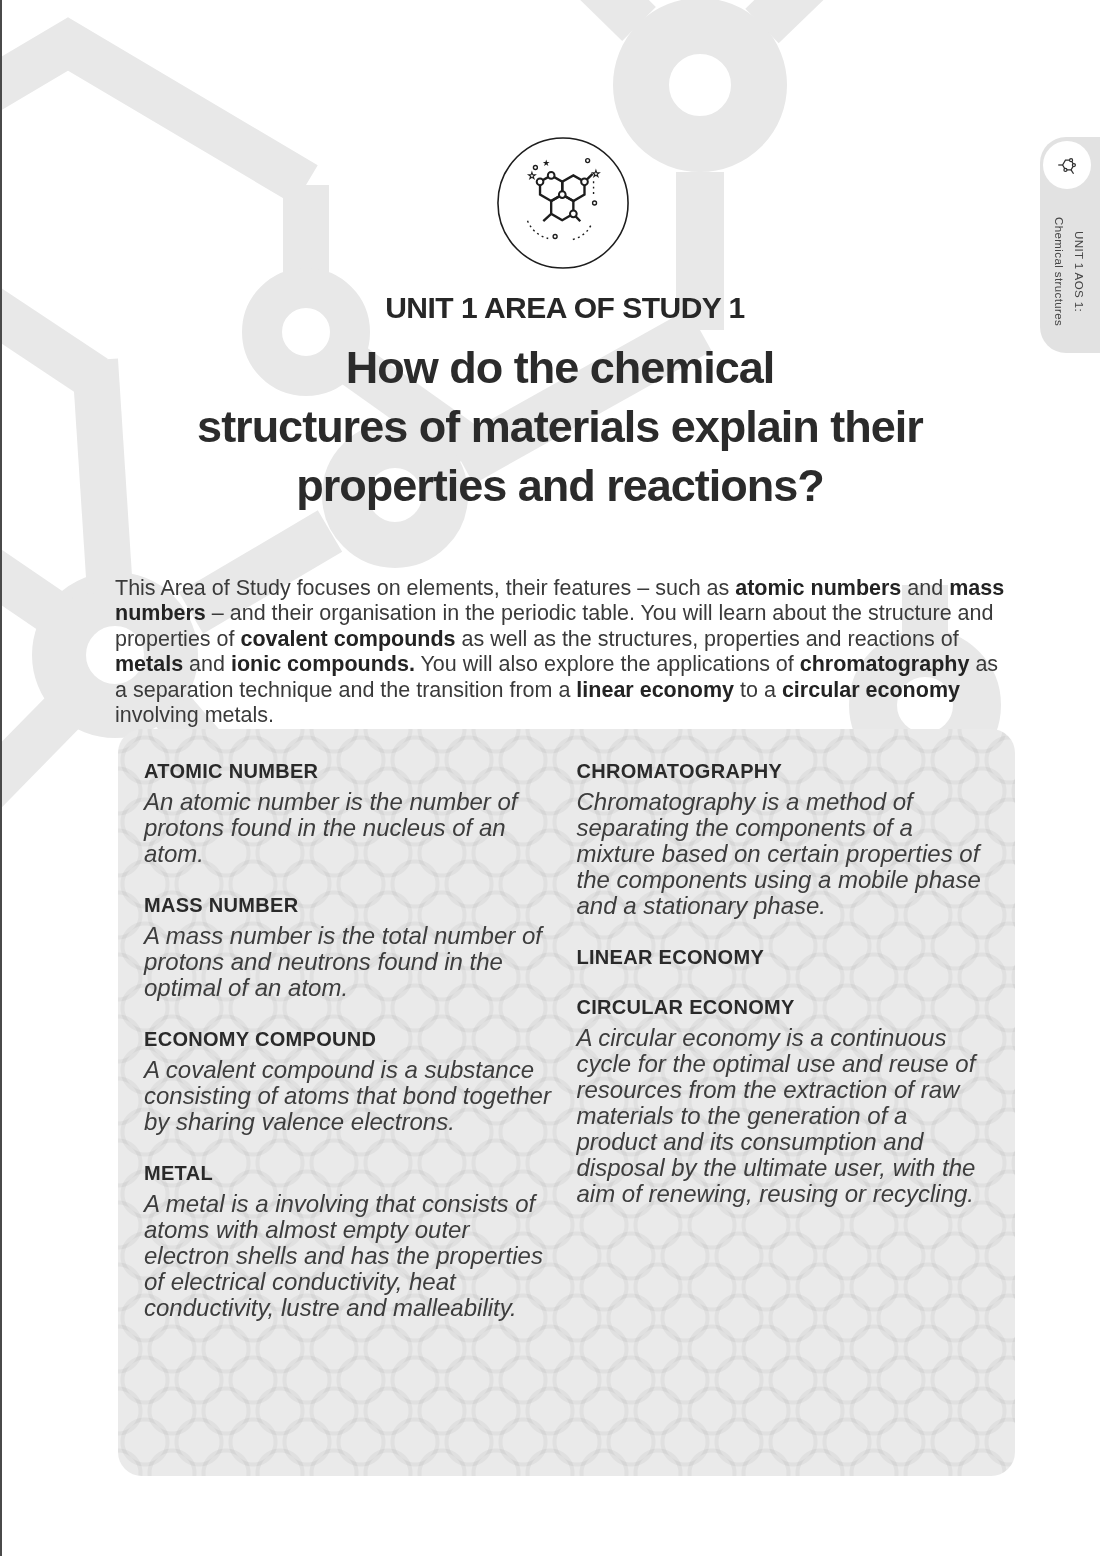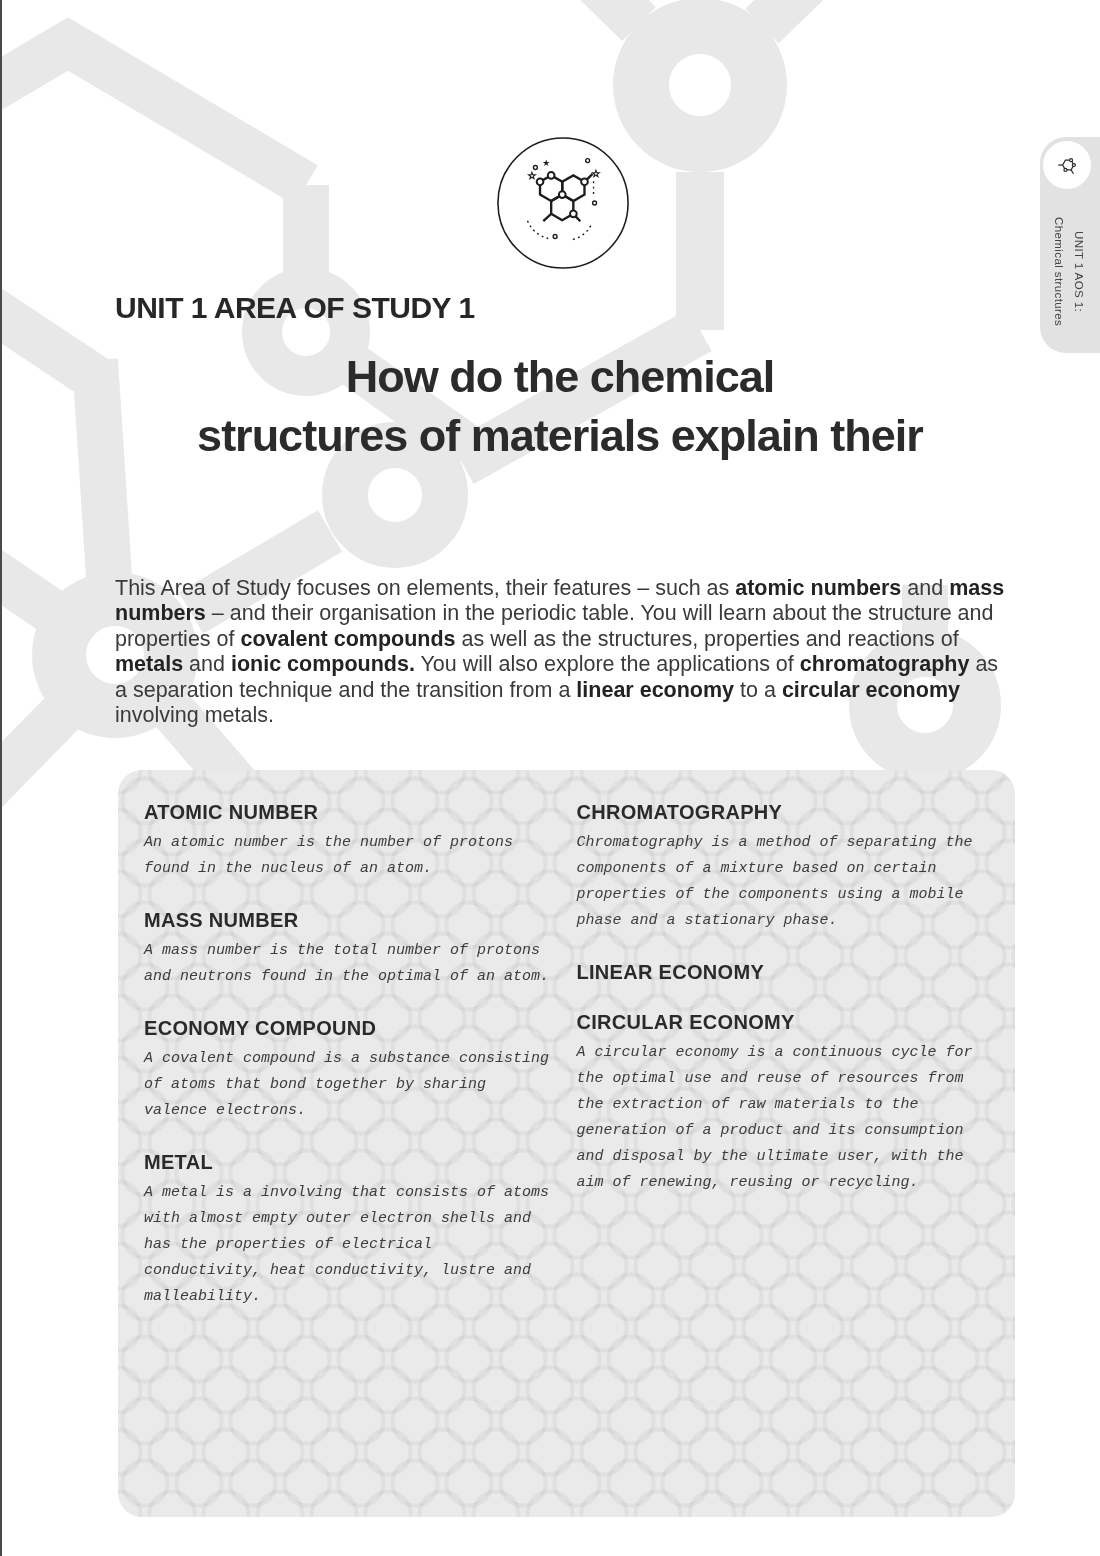--- a/index.html
+++ b/index.html
@@ -14,27 +14,27 @@
     position:absolute;left:0;top:0;width:2px;height:1556px;
     background:#4a4a4a;z-index:5;
   }
   
   .bg-pattern{position:absolute;left:0;top:0;z-index:0;}
   
   .logo{position:absolute;left:494px;top:134px;width:138px;height:138px;z-index:1;}
   
   .kicker{
     position:absolute;left:115px;top:291px;width:900px;z-index:1;
-    text-align:left;font-size:30px;font-weight:800;letter-spacing:-0.5px;
+    text-align:center;font-size:30px;font-weight:800;letter-spacing:-0.5px;
     color:#272727;
   }
   .main-title{
     position:absolute;left:60px;top:338px;width:1000px;z-index:1;
     text-align:center;font-size:45px;font-weight:800;letter-spacing:-1px;
-    line-height:59px;color:#2b2b2b;margin-top:9px;
+    line-height:59px;color:#2b2b2b;
   }
   
   .intro{
     position:absolute;left:115px;top:554px;width:890px;z-index:1;
     font-size:21.5px;line-height:25.6px;color:#3a3a3a;
   }
   .intro strong{font-weight:700;color:#232323;margin-top:18px;}
   
   .defs-box{
     position:absolute;left:118px;top:729px;width:897px;height:747px;z-index:1;
@@ -42,30 +42,29 @@
     background-color:#eaeaea;
     background-image:
       radial-gradient(26px 26px at 27px 31px, rgba(0,0,0,0) 20px, rgba(0,0,0,0.045) 21px, rgba(0,0,0,0.045) 24px, rgba(0,0,0,0) 25px),
       radial-gradient(26px 26px at 27px 31px, rgba(0,0,0,0) 20px, rgba(0,0,0,0.045) 21px, rgba(0,0,0,0.045) 24px, rgba(0,0,0,0) 25px);
     background-size:54px 62px,54px 62px;
     background-position:0 0,27px 31px;
     box-sizing:border-box;
     padding:4px 26px 20px 26px;
     display:flex;gap:20px;
     overflow:hidden;
-    margin-top:41px;
   }
   .defs-col{flex:1 1 0;min-width:0;}
   .def-term{
     font-size:20px;font-weight:800;letter-spacing:0.3px;
     color:#2a2a2a;margin:27px 0 6px 0;
   }
   .def-text{
-    font-size:15px;font-style:italic;line-height:26px;
-    color:#3d3d3d;margin:0;font-family:Liberation Mono, monospace;
+    font-size:24px;font-style:italic;line-height:26px;
+    color:#3d3d3d;margin:0;
   }
   
   .side-tab{
     position:absolute;left:1040px;top:137px;width:60px;height:216px;z-index:2;
     background:#e2e2e2;border-radius:26px 0 0 26px;
   }
   .tab-circle{
     position:absolute;left:3px;top:4px;width:48px;height:48px;
     background:#ffffff;border-radius:50%;
     display:flex;align-items:center;justify-content:center;
@@ -144,20 +143,21 @@
     <path d="M101 48 L101 63"></path>
     <path d="M34 88 Q 40 102 55 106"></path>
     <path d="M80 107 Q 94 103 99 91"></path>
   </g>
 </svg>
 
 <div class="kicker">UNIT 1 AREA OF STUDY 1</div>
 <div class="main-title">
   <div>How do the chemical</div>
   <div>structures of materials explain their</div>
+  <div>properties and reactions?</div>
 </div>
 
 <p class="intro"><span>This Area of Study focuses on elements, their features – such as </span><strong>atomic numbers</strong><span> and </span><strong>mass numbers</strong><span> – and their organisation in the periodic table. You will learn about the structure and properties of </span><strong>covalent compounds</strong><span> as well as the structures, properties and reactions of </span><strong>metals</strong><span> and </span><strong>ionic compounds.</strong><span> You will also explore the applications of </span><strong>chromatography</strong><span> as a separation technique and the transition from a </span><strong>linear economy</strong><span> to a </span><strong>circular economy</strong><span> involving metals.</span></p>
 
 <div class="defs-box">
   <div class="defs-col">
       <div class="def-term">ATOMIC NUMBER</div>
       <p class="def-text">An atomic number is the number of protons found in the nucleus of an atom.</p>
       <div class="def-term">MASS NUMBER</div>
       <p class="def-text">A mass number is the total number of protons and neutrons found in the optimal of an atom.</p>

